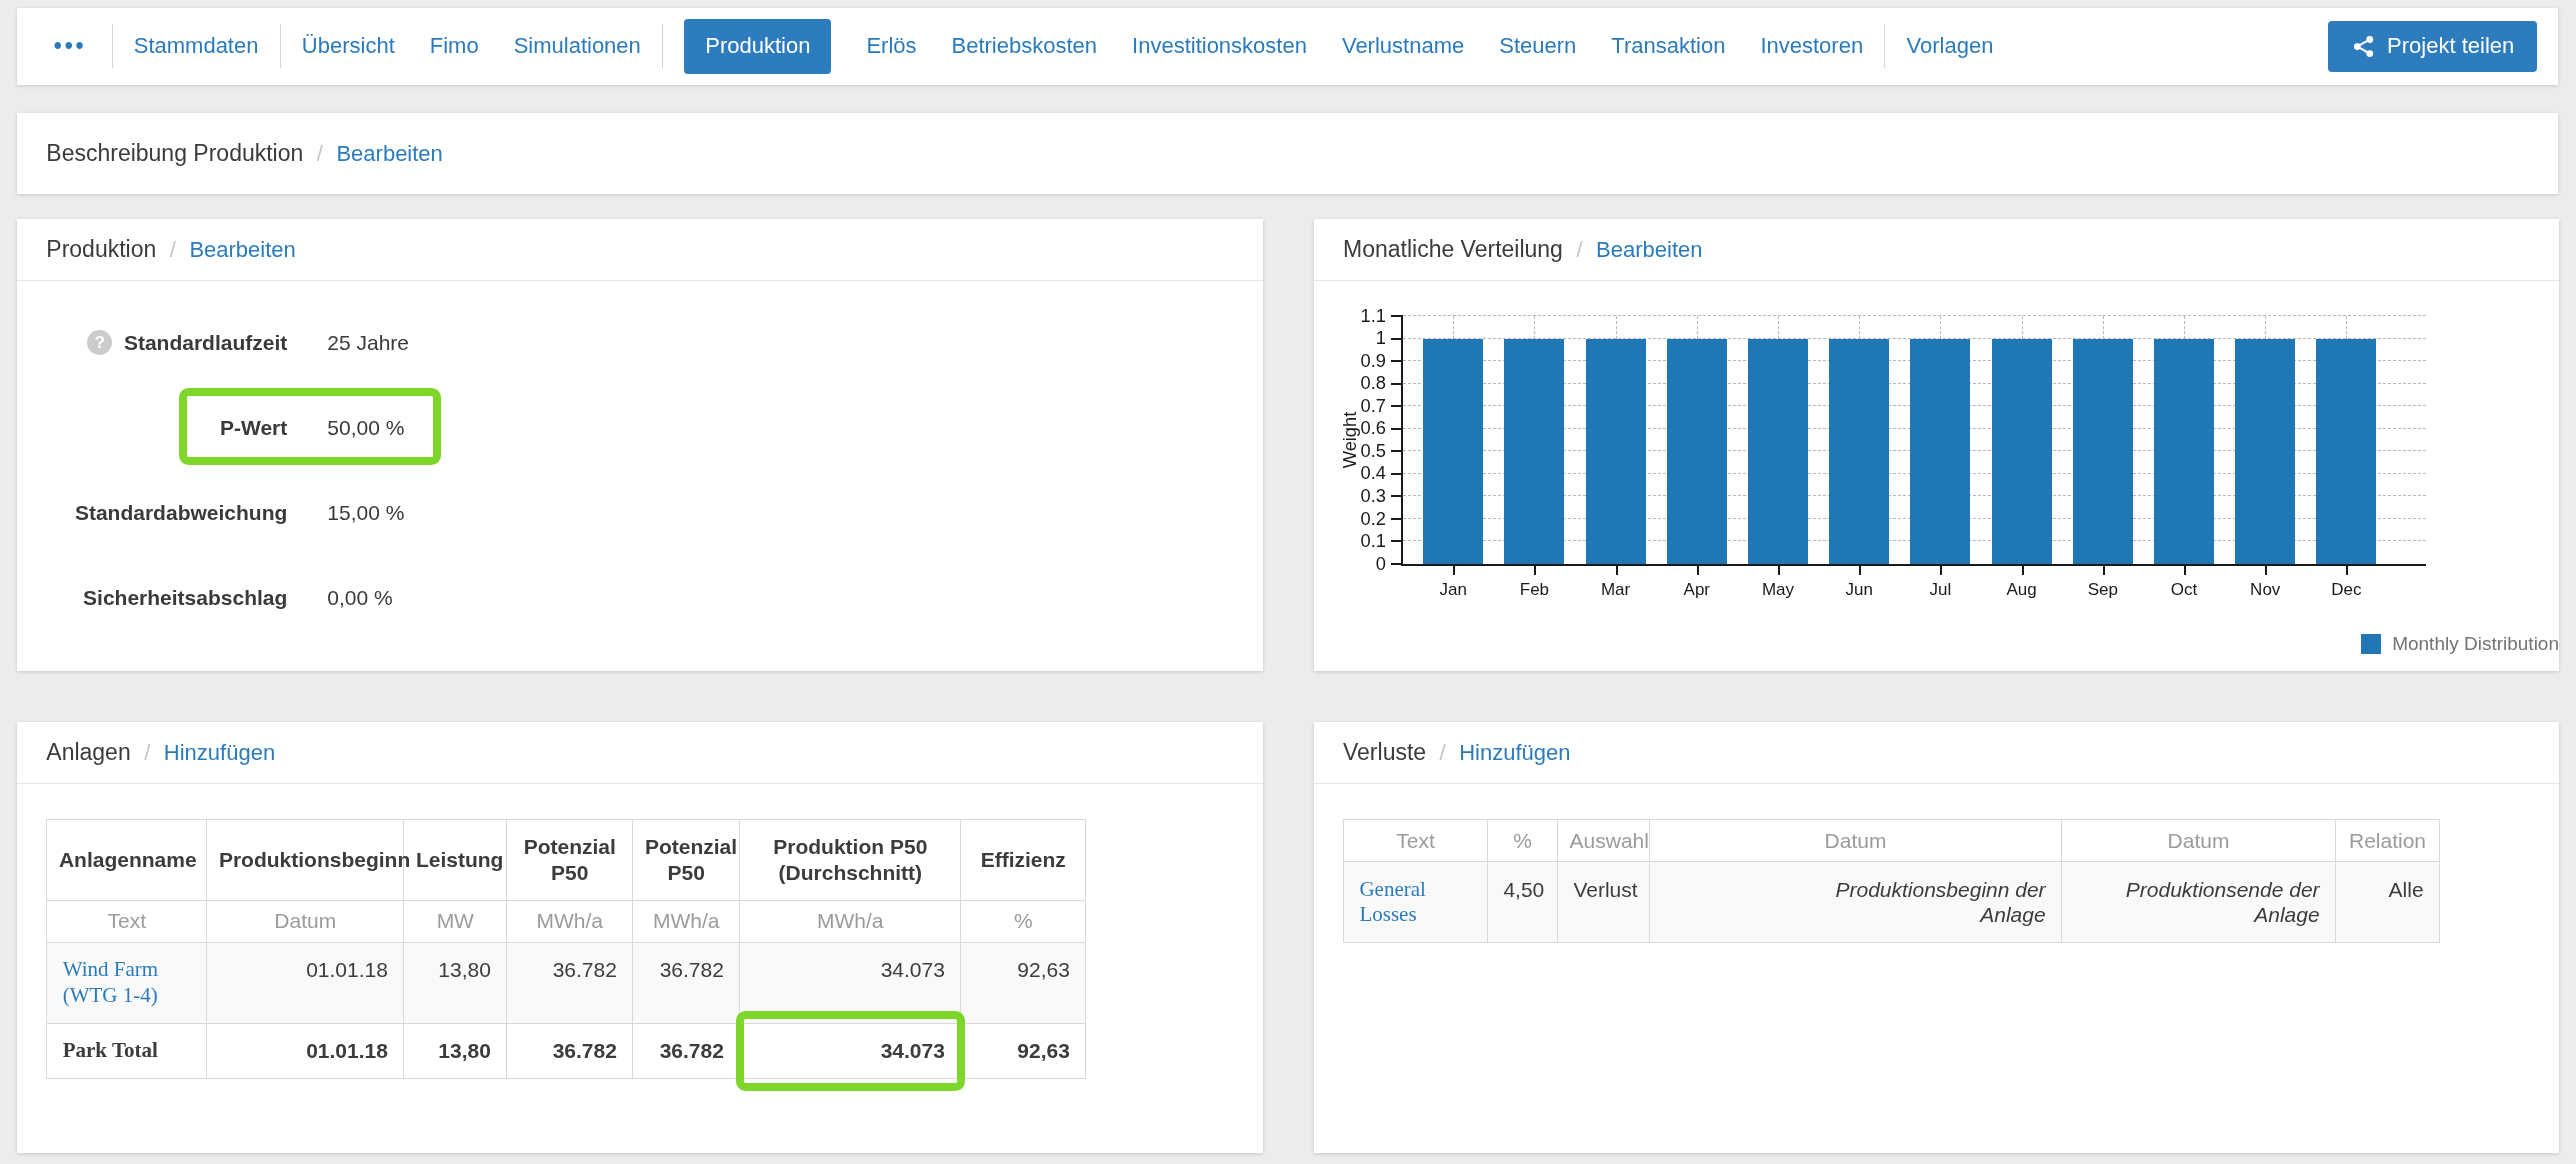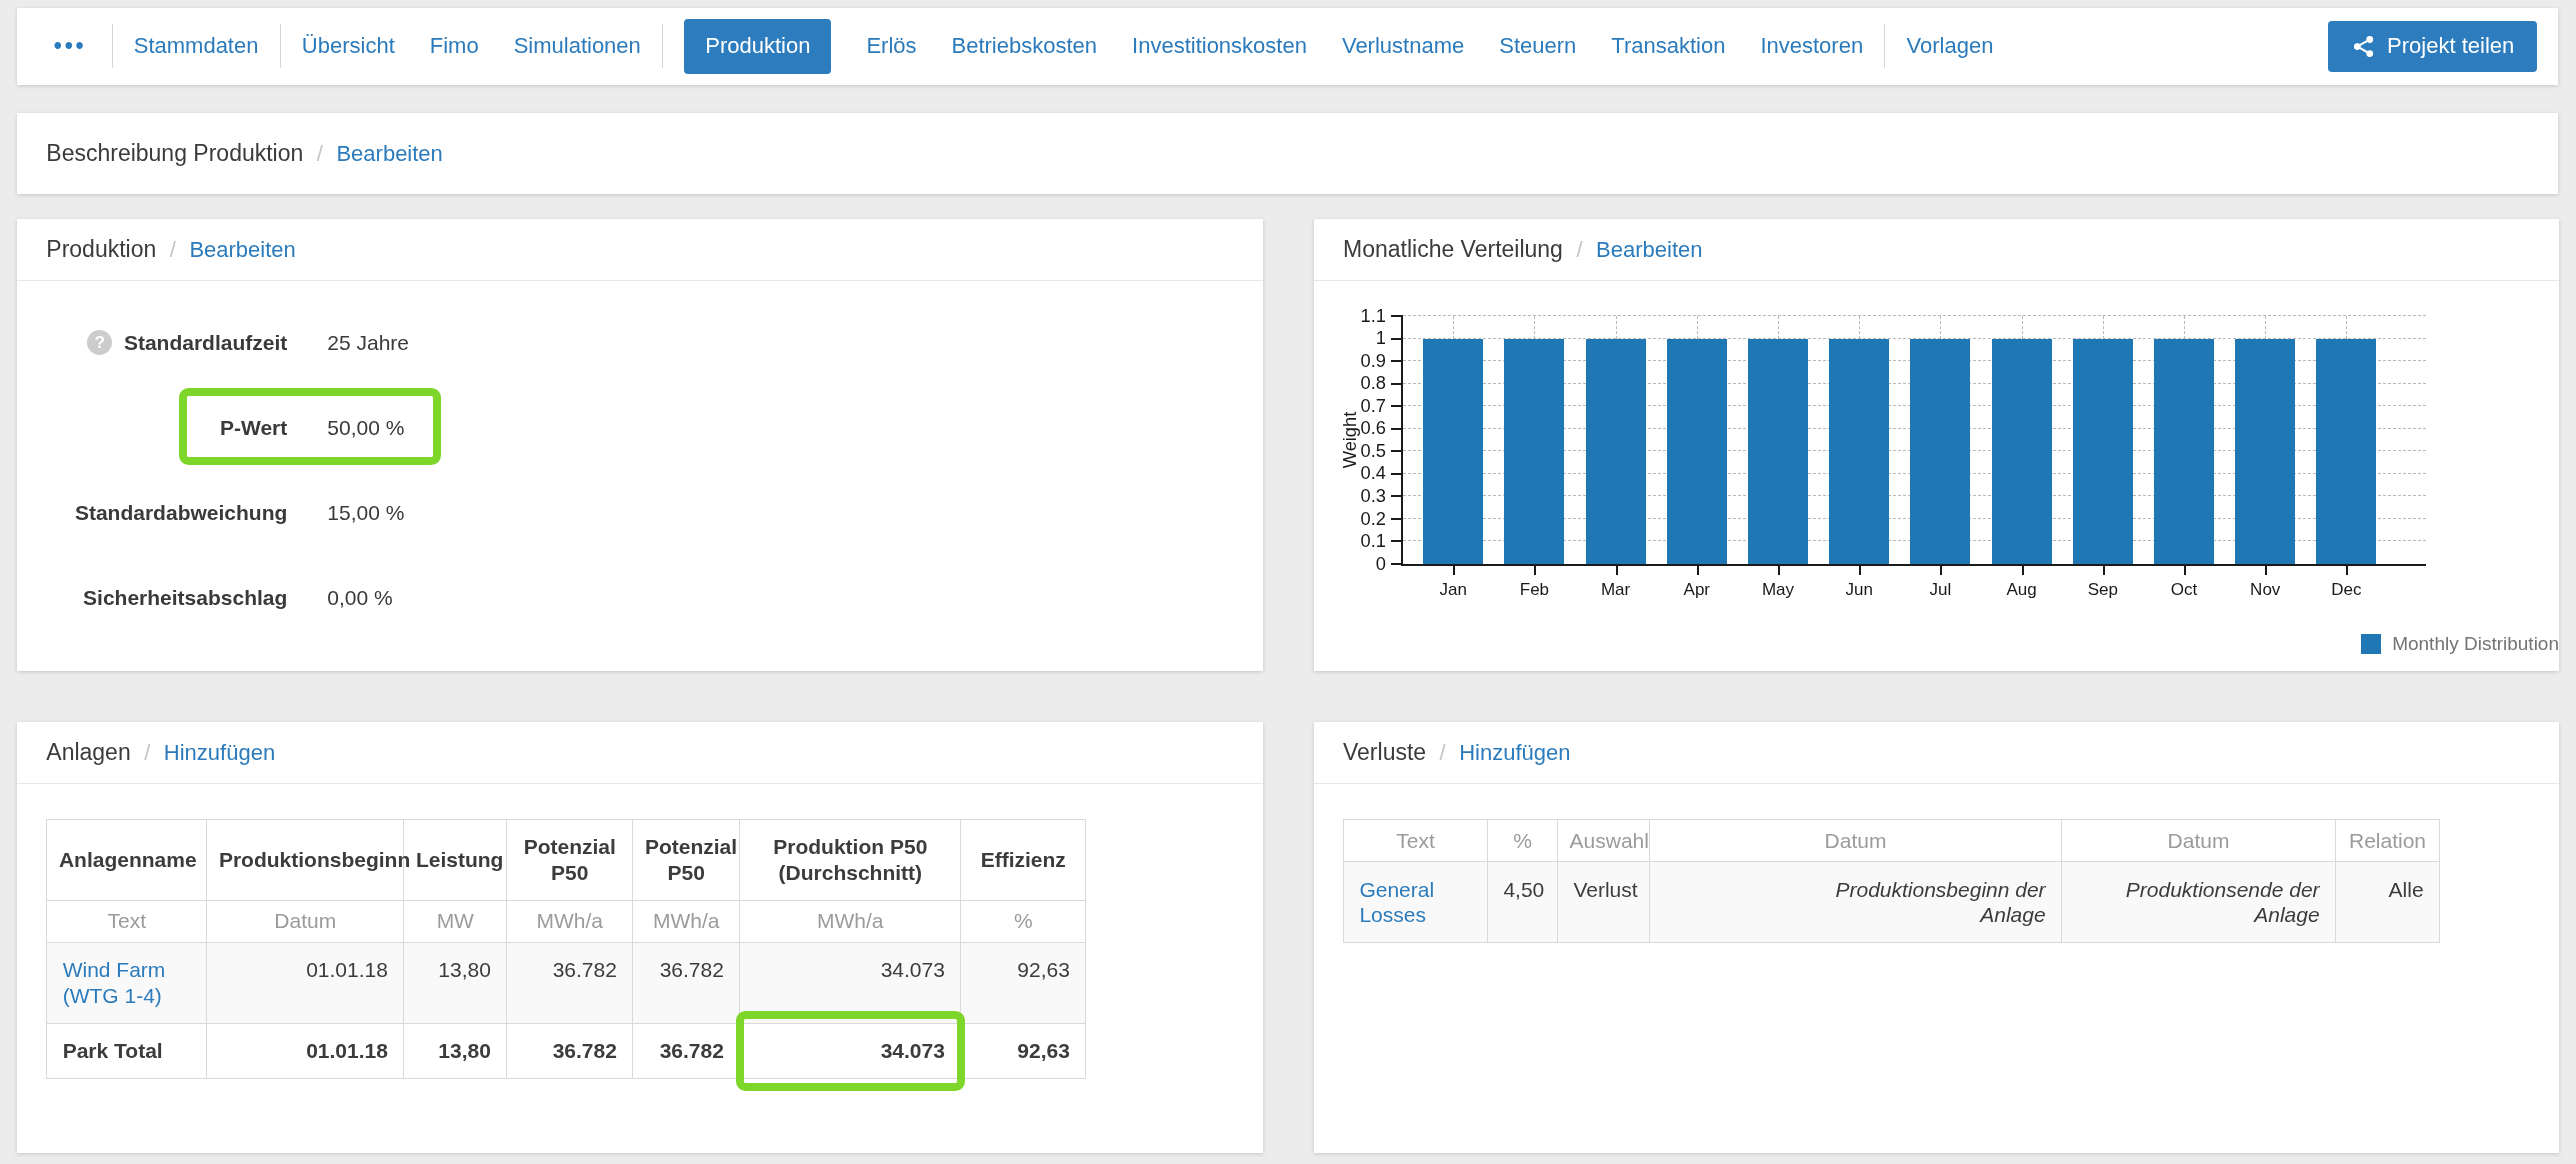--- a/index.html
+++ b/index.html
@@ -55,21 +55,21 @@
     border:8.7px solid #7ed62b; border-radius:9.6px; pointer-events:none; z-index:2; }
 
   
   .tbl-wrap { margin:35px 29px 0; }
   table { border-collapse:collapse; table-layout:fixed; font-size:21px; color:#3c3c3c; }
   th, td { border:1px solid #d9d9d9; }
   th { font-weight:bold; text-align:center; vertical-align:middle; padding:13.5px 11.6px; line-height:1.25; }
   tr.units td { color:#9b9b9b; text-align:center; padding:8.7px 11.6px; }
   tr.data td { padding:14.4px 15.4px; vertical-align:top; line-height:1.22; }
   tr.data.shade { background:#f9f9f9; }
-  td.al { text-align:left; } td.ar { text-align:right; } td.ac { text-align:center; }
+  td.al { text-align:left;font-family:Liberation Serif, serif; } td.ar { text-align:right; } td.ac { text-align:center; }
   td.bold, tr.total td { font-weight:bold;margin-top:48px; }
   a.cell-link { color:#2b7bbc; text-decoration:none; cursor:pointer; }
   .wrap-narrow { display:inline-block; max-width:231px;font-style:italic; }
   td.hl { position:relative; }
   .cell-box { position:absolute; left:-4.8px; right:-4.8px; top:-12.5px; bottom:-12.5px;
     border:8.7px solid #7ed62b; border-radius:9.6px; pointer-events:none; z-index:3; }
 
   #anlagen-table  { width:1040px; }
   #verluste-table { width:1097px; }
 

